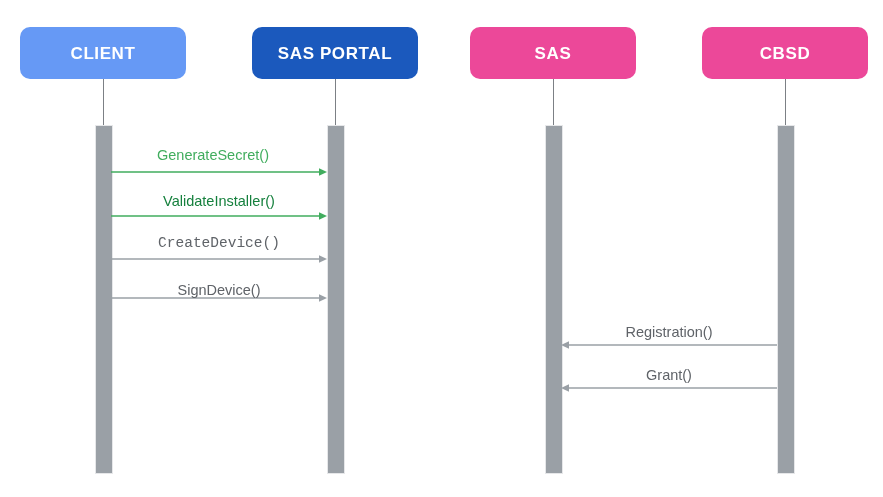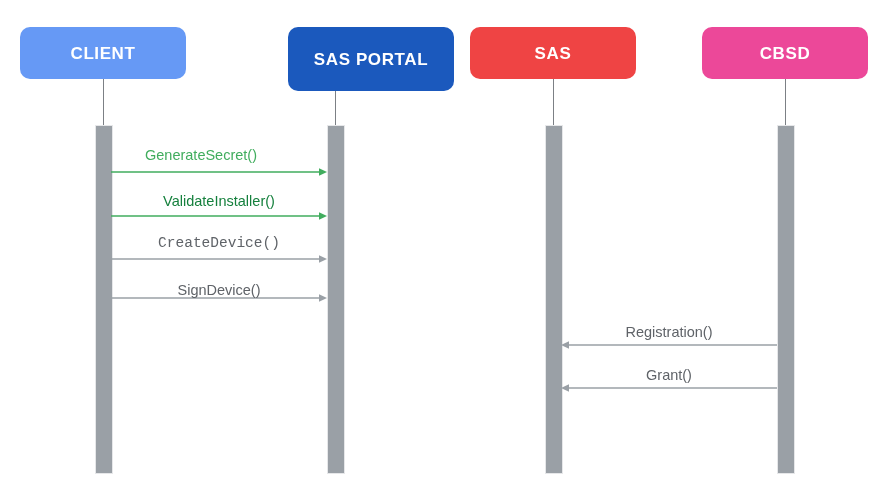--- a/index.html
+++ b/index.html
@@ -64,40 +64,40 @@
 <body>
 
 <div id="diagram-root" style="width: 883px; height: 497px; background: rgb(255, 255, 255);">
     <div class="lifeline" style="left: 103px; top: 79px; height: 46px; background: rgb(124, 128, 133);"></div>
     <div class="activation" style="left: 95px; top: 125px; width: 16px; height: 347px; background: rgb(154, 160, 166);"></div>
     <div class="actor-box" style="left: 20px; top: 27px; width: 166px; height: 52px; background: rgb(102, 153, 245);">
       <span>CLIENT</span>
     </div>
     <div class="lifeline" style="left: 335px; top: 79px; height: 46px; background: rgb(124, 128, 133);"></div>
     <div class="activation" style="left: 327px; top: 125px; width: 16px; height: 347px; background: rgb(154, 160, 166);"></div>
-    <div class="actor-box" style="left: 252px; top: 27px; width: 166px; height: 64px; background: rgb(27, 89, 189); margin-left: 36px;">
+    <div class="actor-box" style="left: 252px; top: 27px; width: 166px; height: 52px; background: rgb(27, 89, 189);">
       <span>SAS PORTAL</span>
     </div>
     <div class="lifeline" style="left: 553px; top: 79px; height: 46px; background: rgb(124, 128, 133);"></div>
     <div class="activation" style="left: 545px; top: 125px; width: 16px; height: 347px; background: rgb(154, 160, 166);"></div>
-    <div class="actor-box" style="left: 470px; top: 27px; width: 166px; height: 52px; background: #ef4444;">
+    <div class="actor-box" style="left: 470px; top: 27px; width: 166px; height: 52px; background: #ec4899;">
       <span>SAS</span>
     </div>
     <div class="lifeline" style="left: 785px; top: 79px; height: 46px; background: rgb(124, 128, 133);"></div>
     <div class="activation" style="left: 777px; top: 125px; width: 16px; height: 347px; background: rgb(154, 160, 166);"></div>
     <div class="actor-box" style="left: 702px; top: 27px; width: 166px; height: 52px; background: #ec4899;">
       <span>CBSD</span>
     </div>
     <div class="msg-arrow" style="left: 111px; top: 166px; width: 216px;">
       <svg width="216" height="12" viewBox="0 0 216 12">
         <line y1="6" y2="6" stroke="#41ad5e" stroke-width="1.4" x1="0" x2="209"></line>
         <path fill="#41ad5e" d="M 216 6 L 208 2.2 L 208 9.8 Z"></path>
       </svg>
     </div>
-    <div class="msg-label" style="left: 93px; width: 216px; top: 148px; color: rgb(65, 173, 94);">GenerateSecret()</div>
+    <div class="msg-label" style="left: 105px; width: 216px; top: 148px; color: rgb(65, 173, 94);">GenerateSecret()</div>
     <div class="msg-arrow" style="left: 111px; top: 210px; width: 216px;">
       <svg width="216" height="12" viewBox="0 0 216 12">
         <line y1="6" y2="6" stroke="#41ad5e" stroke-width="1.4" x1="0" x2="209"></line>
         <path fill="#41ad5e" d="M 216 6 L 208 2.2 L 208 9.8 Z"></path>
       </svg>
     </div>
     <div class="msg-label" style="left: 111px; width: 216px; top: 194px; color: #15803d;">ValidateInstaller()</div>
     <div class="msg-arrow" style="left: 111px; top: 253px; width: 216px;">
       <svg width="216" height="12" viewBox="0 0 216 12">
         <line y1="6" y2="6" stroke="#9aa0a6" stroke-width="1.4" x1="0" x2="209"></line>

